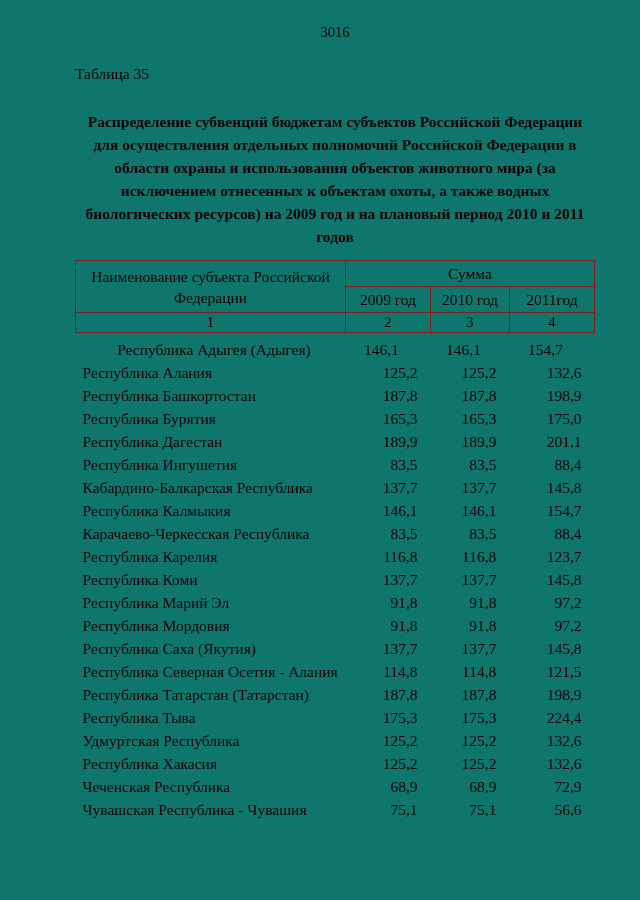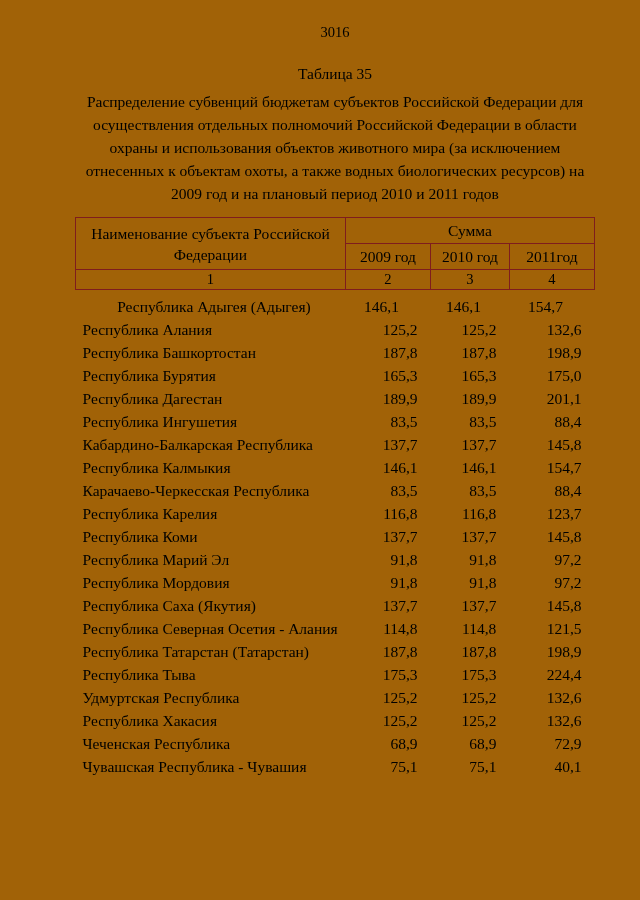--- a/index.html
+++ b/index.html
@@ -1,41 +1,41 @@
 <!DOCTYPE html>
 <html><head>
 <meta charset="utf-8">
 <style>
   * { box-sizing: border-box; margin: 0; padding: 0; }
   html, body { background: #ffffff; }
   .page {
     width: 640px;
     height: 900px;
     margin: 0 auto;
-    background: #a16207;
+    background: #0f766e;
     color: #000000;
     font-family: "Liberation Serif", "DejaVu Serif", serif;
     font-size: 15.5px;
     padding: 24px 45px 16px 75px;
     overflow: hidden;
   }
   .page-number {
     text-align: center;
     font-size: 14.5px;
     margin-bottom: 22px;
   }
   .ref-block {
-    text-align: center;
+    text-align: left;
     line-height: 21px;
-    margin-bottom: 6px;
+    margin-bottom: 26px;
     font-family: Liberation Serif, serif;
   }
   .doc-title {
     text-align: center;
-    font-weight: normal;
+    font-weight: bold;
     line-height: 23px;
     margin-bottom: 12px;
   }
   .units-note {
     text-align: right;
     margin-bottom: 2px;
   }
   table.main-table {
     width: 100%;
     border-collapse: collapse;
@@ -224,18 +224,18 @@
         <tr>
           <td class="name-cell">Чеченская Республика</td>
           <td class="num-cell">68,9</td>
           <td class="num-cell">68,9</td>
           <td class="num-cell">72,9</td>
         </tr>
         <tr>
           <td class="name-cell">Чувашская Республика - Чувашия</td>
           <td class="num-cell">75,1</td>
           <td class="num-cell">75,1</td>
-          <td class="num-cell">40,1</td>
+          <td class="num-cell">56,6</td>
         </tr>
       </tbody>
   </table>
 
 </div>
 
 </body></html>

